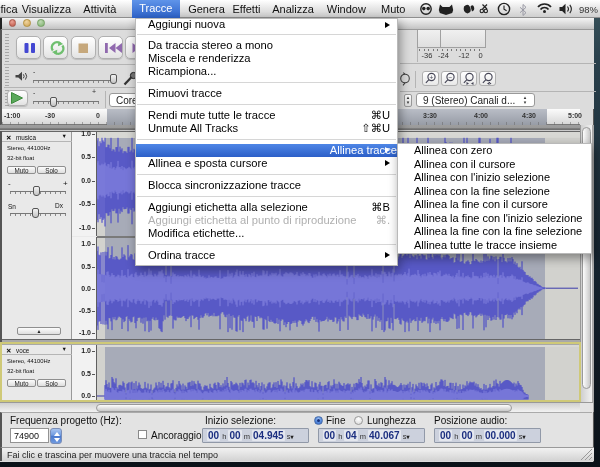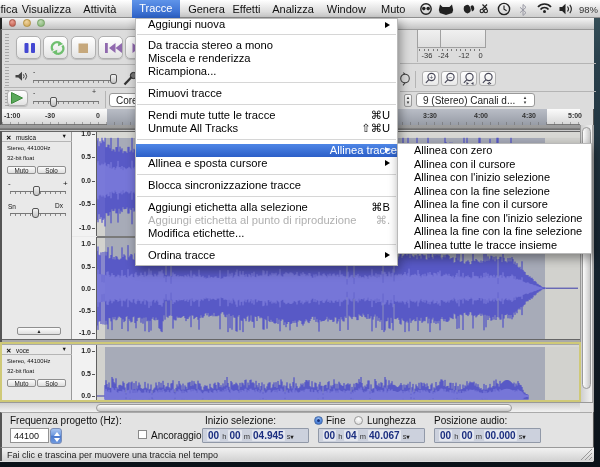--- a/index.html
+++ b/index.html
@@ -330,21 +330,21 @@
   </div>
   <div id="selbar">
       <span class="sblab" style="left:8px;top:2px">Frequenza progetto (Hz):</span>
       <span class="sblab" style="left:203px;top:2px">Inizio selezione:</span>
       <span class="sblab" style="left:432px;top:2px">Posizione audio:</span>
       <div style="position:absolute;left:312px;top:3px;width:9px;height:9px;border-radius:50%;background:radial-gradient(circle at 50% 35%,#bcd4f5 0%,#5b8fe0 45%,#2f62c4 100%);border:1px solid #4a6ea8"></div>
       <div style="position:absolute;left:314.8px;top:5.8px;width:3.4px;height:3.4px;border-radius:50%;background:#16327c"></div>
       <span class="sblab" style="left:324px;top:2px">Fine</span>
       <div style="position:absolute;left:352px;top:3px;width:9px;height:9px;border-radius:50%;background:radial-gradient(circle at 50% 30%,#ffffff,#d6d6d6);border:1px solid #999"></div>
       <span class="sblab" style="left:365px;top:2px">Lunghezza</span>
-      <div style="position:absolute;left:8px;top:15px;width:39px;height:15px;background:#fff;border:1px solid #939393;font-size:9px;line-height:14px;padding-left:3px">44100</div>
+      <div style="position:absolute;left:8px;top:15px;width:39px;height:15px;background:#fff;border:1px solid #939393;font-size:9px;line-height:14px;padding-left:3px">74900</div>
       <div style="position:absolute;left:48px;top:14.5px;width:12px;height:16px;border-radius:3px;border:1px solid #7a8eb8;background:linear-gradient(180deg,#a8c4f0 0%,#6f9ae0 45%,#4a78cc 50%,#6f9ae0 100%)">
         <div style="position:absolute;left:3px;top:3px;width:0;height:0;border-left:3px solid transparent;border-right:3px solid transparent;border-bottom:4px solid #fff"></div>
         <div style="position:absolute;left:3px;top:9px;width:0;height:0;border-left:3px solid transparent;border-right:3px solid transparent;border-top:4px solid #fff"></div>
       </div>
       <div style="position:absolute;left:136px;top:17px;width:9px;height:9px;background:#fff;border:1px solid #8a8a8a"></div>
       <span class="sblab" style="left:149px;top:16.5px">Ancoraggio</span>
       <div class="timefield" style="left:200px;width:107px;padding-left:4px"><span class="dg">00</span><span class="u"> h </span><span class="dg">00</span><span class="u"> m </span><span class="dg">04.945</span><span class="u"> s</span><span class="arr">▾</span></div>
       <div class="timefield" style="left:316px;width:107px;padding-left:4px"><span class="dg">00</span><span class="u"> h </span><span class="dg">04</span><span class="u"> m </span><span class="dg">40.067</span><span class="u"> s</span><span class="arr">▾</span></div>
       <div class="timefield" style="left:432px;width:107px;padding-left:4px"><span class="dg">00</span><span class="u"> h </span><span class="dg">00</span><span class="u"> m </span><span class="dg">00.000</span><span class="u"> s</span><span class="arr">▾</span></div>
     </div>

